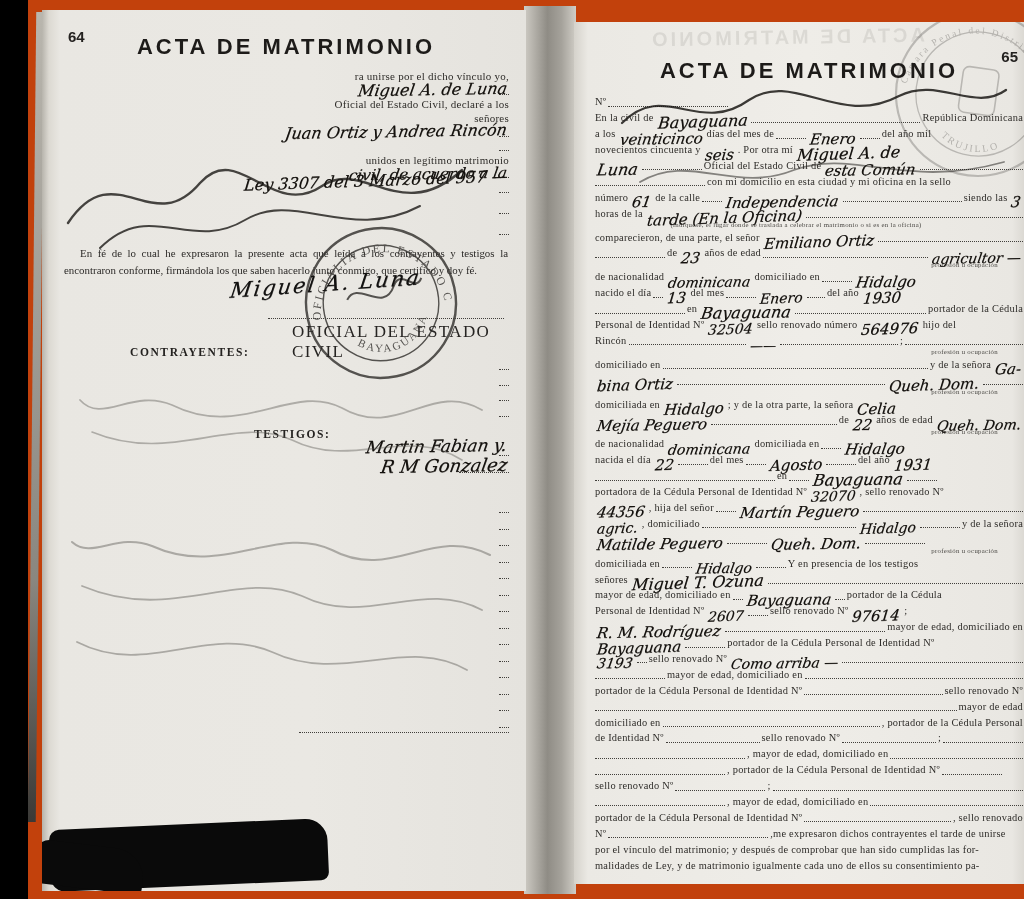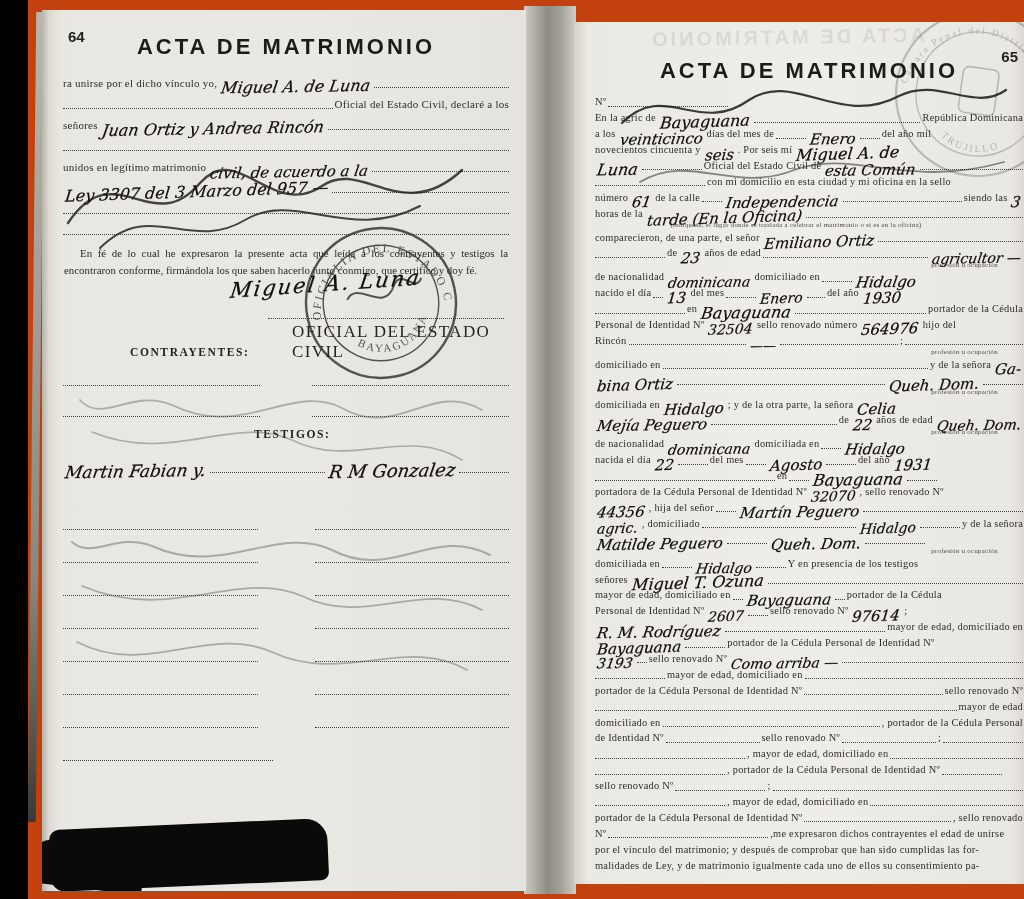--- a/index.html
+++ b/index.html
@@ -24,21 +24,21 @@
   .lp .pagenum{top:18px;left:26px;}
   .rp .pagenum{top:26px;right:22px;}
   .title{margin:12px 0 10px;text-align:center;font-family:"Liberation Sans",sans-serif;
     font-weight:bold;font-size:22px;letter-spacing:3px;color:#1d1b19;transform:scaleY(1.04);}
   .rp .title{margin-top:16px;}
   .ghost-title{position:absolute;left:0;right:40px;top:4px;text-align:center;
     font-family:"Liberation Sans",sans-serif;font-weight:bold;font-size:20px;letter-spacing:3px;
     color:#6b6963;opacity:.14;transform:scaleX(-1) rotate(1deg);}
   
   .frow{display:flex;align-items:flex-end;overflow:visible;}
-  .lp .frow{height:21px;}
+  .lp .frow{height:21px;flex-direction:column;}
   .rp .frow{height:15.9px;}
   .lp .contra-lines .frow{height:31px;}
   .lp .wit-lines .frow{height:36px;}
   .lp .lp-bottom .frow{height:33px;}
   .smrow{display:flex;justify-content:flex-end;height:8px;align-items:flex-start;padding-right:26px;}
   .pt{font:10.4px/1.1 "Liberation Serif",serif;color:#2e2c29;letter-spacing:.25px;
       white-space:pre;margin:0 1px 2px;}
   .lp .pt{font-size:11px;}
   .smt{font:6.8px "Liberation Serif",serif;color:#4c4a46;letter-spacing:.3px;white-space:pre;}
   .dots{flex:1 1 14px;border-bottom:1.6px dotted #413f3b;margin:0 1px 3px;height:1px;min-width:10px;}
@@ -255,38 +255,38 @@
       </svg>
 
       <div class="title">ACTA DE MATRIMONIO</div>
 
       <div class="lines" style="margin-top:10px">
           <div class="frow">
             <span class="pt">Nº</span>
             <span class="dots" style="width: 120px; flex: 0 0 auto;"></span>
           </div>
           <div class="frow">
-            <span class="pt">En la agric de</span>
+            <span class="pt">En la civil de</span>
             <span class="hw" style="font-size: 16px;">Bayaguana</span>
             <span class="dots"></span>
             <span class="pt">República Dominicana</span>
           </div>
           <div class="frow">
             <span class="pt">a los</span>
             <span class="hw" style="font-size: 15px;">veinticinco</span>
             <span class="pt">días del mes de</span>
             <span class="dots" style="width: 30px; flex: 0 0 auto;"></span>
             <span class="hw" style="font-size: 15px;">Enero</span>
             <span class="dots" style="width: 20px; flex: 0 0 auto;"></span>
             <span class="pt">del año mil</span>
           </div>
           <div class="frow">
             <span class="pt">novecientos cincuenta y</span>
             <span class="hw" style="font-size: 15px;">seis</span>
-            <span class="pt">. Por seis mí</span>
+            <span class="pt">. Por otra mí</span>
             <span class="hw" style="font-size: 16px;">Miguel A. de</span>
           </div>
           <div class="frow">
             <span class="hw" style="font-size: 16px;">Luna</span>
             <span class="dots" style="width: 60px; flex: 0 0 auto;"></span>
             <span class="pt">Oficial del Estado Civil de</span>
             <span class="hw" style="font-size: 15px;">esta Común</span>
             <span class="dots"></span>
           </div>
           <div class="frow">
@@ -549,21 +549,21 @@
             <span class="dots"></span>
           </div>
           <div class="frow">
             <span class="pt">portador de la Cédula Personal de Identidad Nº</span>
             <span class="dots"></span>
             <span class="pt">, sello renovado</span>
           </div>
           <div class="frow">
             <span class="pt">Nº</span>
             <span class="dots" style="width: 160px; flex: 0 0 auto;"></span>
-            <span class="pt">,me expresaron dichos contrayentes el edad de unirse</span>
+            <span class="pt">,me expresaron dichos contrayentes el tarde de unirse</span>
           </div>
           <div class="frow">
             <span class="pt">por el vínculo del matrimonio; y después de comprobar que han sido cumplidas las for-</span>
           </div>
           <div class="frow">
             <span class="pt">malidades de Ley, y de matrimonio igualmente cada uno de ellos su consentimiento pa-</span>
           </div>
         </div>
 
       <svg class="scribble" style="left:40px;top:46px;width:400px;height:80px;opacity:.85" viewBox="0 0 400 80">

